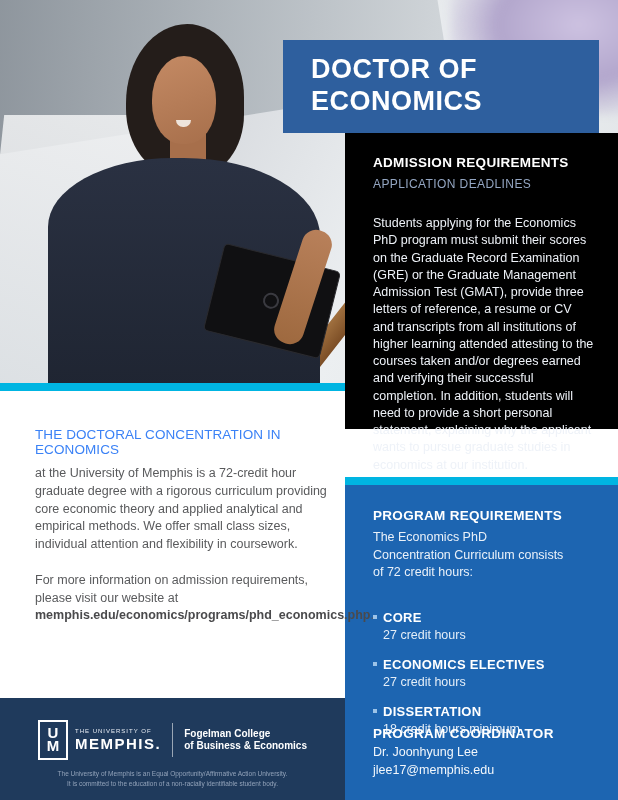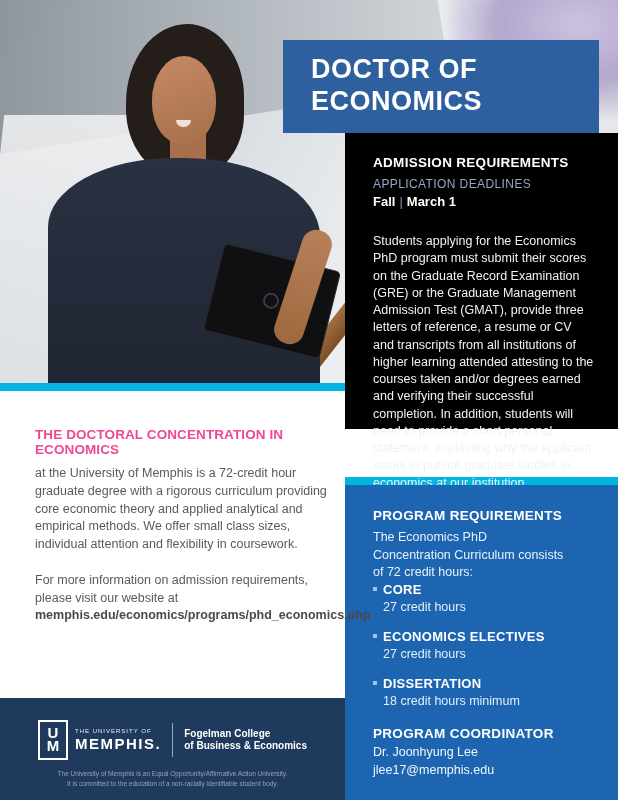--- a/index.html
+++ b/index.html
@@ -60,35 +60,35 @@
   .deadline { margin-top:3px; font-size:13px; font-weight:bold; color:#ffffff; }
   .deadline .pipe { color:#7d95b6; font-weight:normal; padding:0 4px; }
   .admission-body { margin-top:24px; font-size:12.5px; line-height:1.38; color:#eef2f8; }
 
   
   .right-blue {
     position:absolute; left:345px; top:485px; width:273px; height:315px;
     background:#1d65b1; color:#ffffff; padding:23px 24px 0 28px;
   }
   .req-intro { margin-top:6px; font-size:12.5px; line-height:1.4; color:#eaf1f9; max-width:195px; }
-  .req-list { }
+  .req-list { margin-top:28px; }
   .req-item { margin-bottom:15px; }
   .req-label { font-size:13px; font-weight:bold; letter-spacing:.3px; color:#ffffff; }
   .bullet-dot { display:inline-block; width:4px; height:4px; background:#9cc3e8;
     margin:0 6px 3px 0; vertical-align:middle; }
   .req-detail { margin:3px 0 0 10px; font-size:12.5px; color:#e4eef8; }
   .coordinator { position:absolute; left:28px; top:241px; }
   .coord-line { margin-top:4px; font-size:12.5px; color:#f2f7fc; }
 
   
   .left-content {
     position:absolute; left:0; top:391px; width:345px; height:307px;
     background:#ffffff; padding:36px 14px 0 35px; color:#595a5c;
   }
-  .intro-heading { font-size:13.5px; font-weight:bold; color:#ec4899; letter-spacing:.1px; }
+  .intro-heading { font-size:13.5px; font-weight:normal; color:#3b82f6; letter-spacing:.1px; }
   .left-content p { margin:0; font-size:12.5px; line-height:1.42; max-width:300px; }
   .p1 { margin-top:8px !important; }
   .p2, .p3 { margin-top:18px !important; }
   .link-bold { font-weight:bold; color:#4a4a4c; }
 
   
   .left-footer {
     position:absolute; left:0; top:698px; width:345px; height:102px;
     background:#1f3a5c; color:#ffffff;
   }
@@ -122,23 +122,20 @@
     </div>
     <div class="arm"></div>
   </div>
 
   <div class="stripe-left"></div>
   <div class="stripe-right"></div>
 
   <div class="right-navy">
     <div class="sec-heading">ADMISSION REQUIREMENTS</div>
     <div class="sub-label">APPLICATION DEADLINES</div>
-    <div class="deadline">
-      <span>Fall</span><span class="pipe">|</span><span>March 1</span>
-    </div>
     <div class="admission-body">Students applying for the Economics PhD program must submit their scores on the Graduate Record Examination (GRE) or the Graduate Management Admission Test (GMAT), provide three letters of reference, a resume or CV and transcripts from all institutions of higher learning attended attesting to the courses taken and/or degrees earned and verifying their successful completion. In addition, students will need to provide a short personal statement, explaining why the applicant wants to pursue graduate studies in economics at our institution.</div>
   </div>
 
   <div class="right-blue">
     <div class="sec-heading">PROGRAM REQUIREMENTS</div>
     <div class="req-intro">The Economics PhD Concentration Curriculum consists of 72 credit hours:</div>
     <div class="req-list">
       <div class="req-item">
         <div class="req-label"><span class="bullet-dot"></span><span>CORE</span></div>
         <div class="req-detail">27 credit hours</div>

